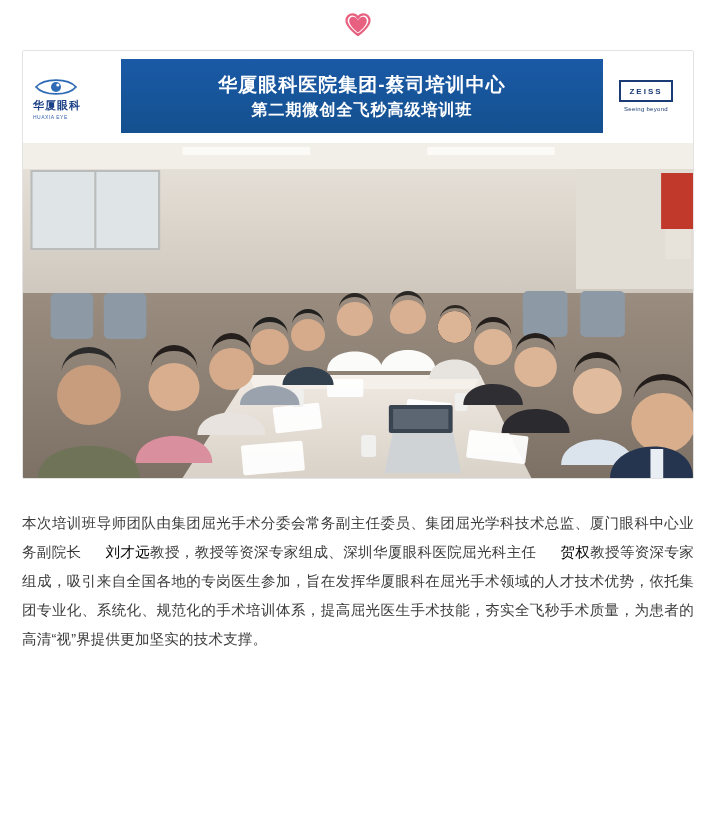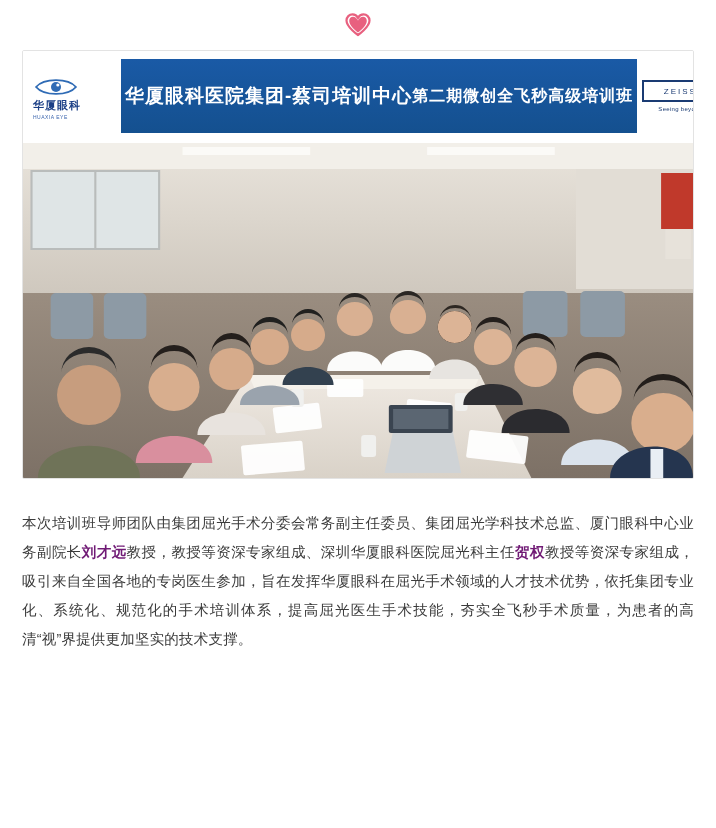--- a/index.html
+++ b/index.html
@@ -75,21 +75,21 @@
     letter-spacing: 0.5px;
     line-height: 1;
     margin-top: 2px;
   }
   .banner-center {
     flex: 1 1 auto;
     background: #17539a;
     background: linear-gradient(180deg, #1a5aa6 0%, #14508f 100%);
     color: #ffffff;
     display: flex;
-    flex-direction: row;
+    flex-direction: column;
     align-items: center;
     justify-content: center;
     padding: 9px 4px;
     min-height: 74px;
   }
   .banner-line1 {
     font-size: 19px;
     font-weight: bold;
     letter-spacing: 1px;
     line-height: 1.45;
@@ -105,28 +105,28 @@
   .banner-logo-right {
     width: 74px;
     flex: 0 0 74px;
     display: flex;
     flex-direction: column;
     align-items: center;
     justify-content: center;
     gap: 4px;
   }
   .zeiss-box {
-    width: 76px;
+    width: 54px;
     height: 22px;
     border: 2px solid #1a3b73;
     display: flex;
     align-items: center;
     justify-content: center;
     font-size: 8px;
-    font-weight: normal;
+    font-weight: bold;
     color: #1a3b73;
     letter-spacing: 2px;
   }
   .zeiss-tag {
     font-size: 6px;
     color: #1a3b73;
     letter-spacing: 0.3px;
   }
 
   
@@ -151,21 +151,21 @@
 
   
   .body-text {
     margin: 30px 22px 0 22px;
     font-size: 14.5px;
     line-height: 2.0;
     color: #3b3b3b;
     letter-spacing: 0.2px;
     text-align: justify;
   }
-  .body-text b { font-weight: bold; color: #701a75; }
+  .body-text b { font-weight: normal; color: #000000; margin-left: 24px; }
 </style>
 </head>
 <body>
 
 <div class="page">
 
   <div class="heart-wrap">
     <svg class="heart-icon" width="26" height="24" viewBox="0 0 26 24">
       <path d="M13 22 C13 22 1.5 14.2 1.5 7.6 C1.5 3.9 4.3 1.4 7.5 1.4 C9.9 1.4 11.9 2.8 13 4.9 C14.1 2.8 16.1 1.4 18.5 1.4 C21.7 1.4 24.5 3.9 24.5 7.6 C24.5 14.2 13 22 13 22 Z" fill="#ffffff" stroke="#e8607f" stroke-width="2.2"></path>
       <path d="M13 19.4 C13 19.4 4.2 13.2 4.2 7.9 C4.2 5.3 6 3.8 8 3.8 C10.1 3.8 11.8 5.3 13 7.6 C14.2 5.3 15.9 3.8 18 3.8 C20 3.8 21.8 5.3 21.8 7.9 C21.8 13.2 13 19.4 13 19.4 Z" fill="#e8607f"></path>

